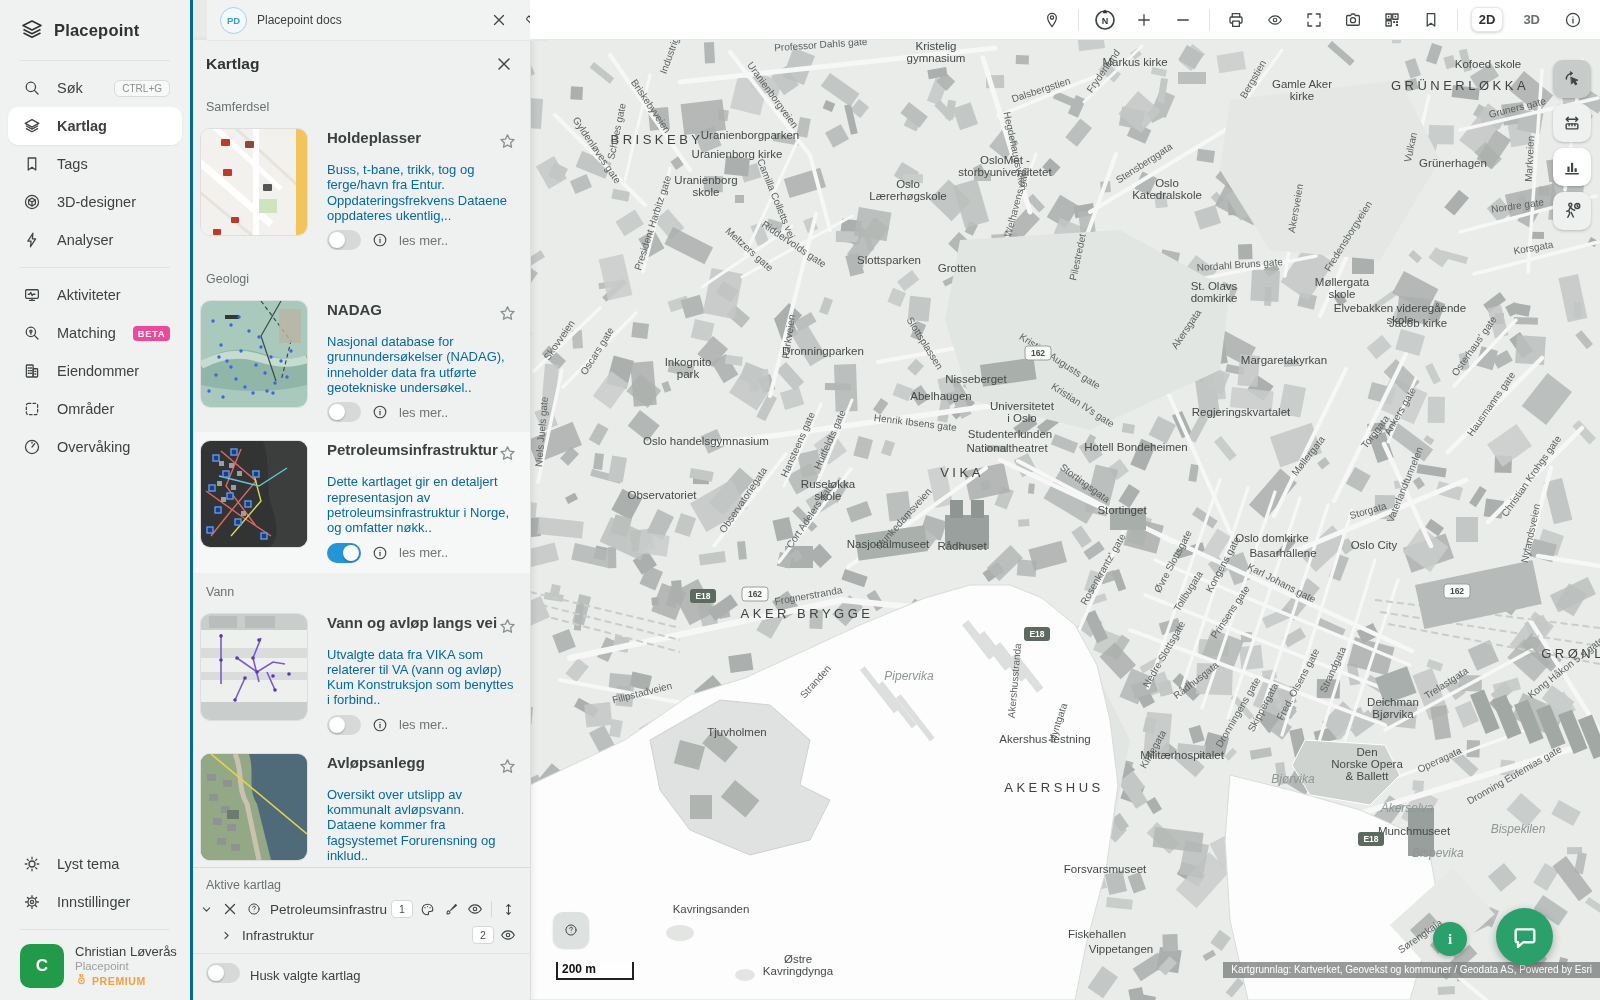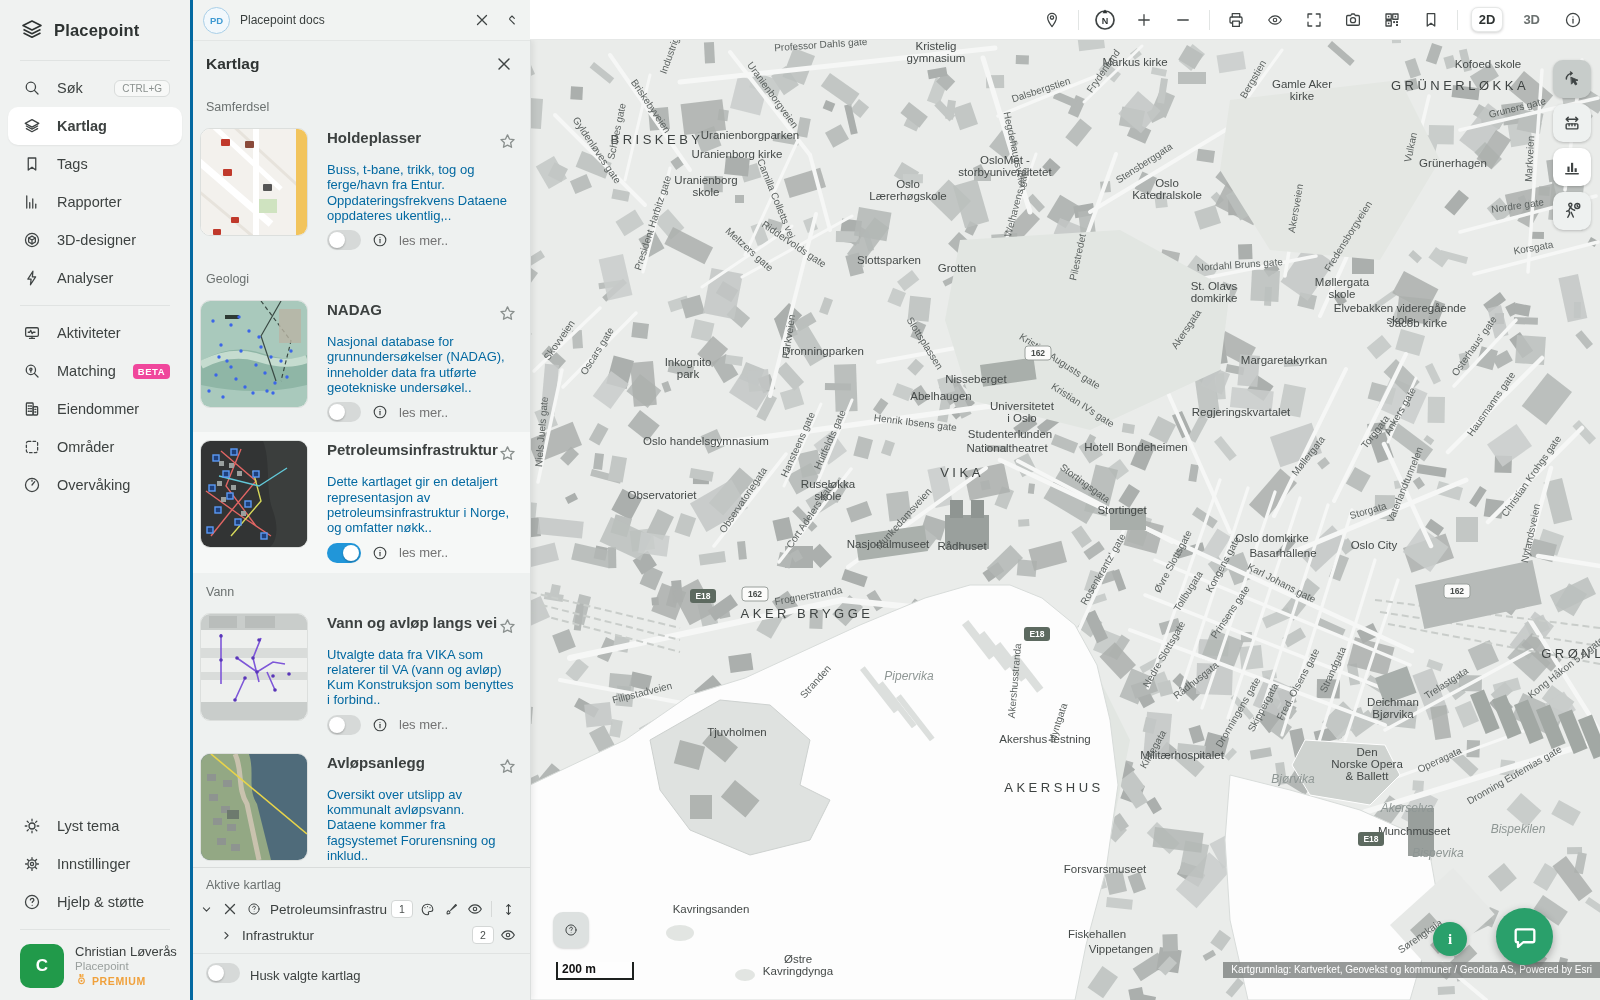--- a/index.html
+++ b/index.html
@@ -18,21 +18,21 @@
   .beta{font-size:9.5px;font-weight:700;color:#fff;background:#f0479c;border-radius:4px;padding:2px 5px;letter-spacing:.5px;}
   .sb-bottom{position:absolute;left:0;right:0;bottom:0;padding-bottom:0;}
   .user-card{display:flex;gap:11px;padding:10px 12px 12px 20px;cursor:pointer;}
   .avatar{width:44px;height:44px;border-radius:10px;background:#219a4a;color:#fff;font-size:17px;font-weight:600;display:flex;align-items:center;justify-content:center;}
   .user-meta{display:flex;flex-direction:column;justify-content:center;gap:1px;}
   .user-name{font-size:13px;color:#3c4140;}
   .user-org{font-size:11.5px;color:#9aa09e;}
   .user-plan{font-size:10.5px;font-weight:700;color:#f0a13c;letter-spacing:.6px;display:flex;align-items:center;gap:4px;}
 
   
-  .topbar-search{position:absolute;left:190px;top:0;width:340px;height:40px;background:#f1f3f2;border-bottom:1px solid #e3e6e5;display:flex;align-items:center;z-index:25;cursor:pointer;}
+  .topbar-search{position:absolute;left:207px;top:0;width:340px;height:40px;background:#f1f3f2;border-bottom:1px solid #e3e6e5;display:flex;align-items:center;z-index:25;cursor:pointer;}
   .pd-avatar{width:25px;height:25px;margin-left:13px;border-radius:50%;border:1px solid #a9cfe8;background:#f2f8fc;color:#3f9ad2;font-size:9.5px;font-weight:700;display:flex;align-items:center;justify-content:center;}
   .search-text{margin-left:10px;font-size:12px;color:#3a3f3e;flex:1;}
   .sb-icon{display:flex;align-items:center;justify-content:center;width:24px;height:24px;cursor:pointer;}
   .topbar-search .sb-icon{margin-right:6px;}
 
   
   .panel{position:absolute;left:190px;top:40px;width:340px;height:960px;background:#eef1f0;border-right:1px solid #dcdfde;box-shadow:2px 0 6px rgba(0,0,0,.08);z-index:20;}
   .panel-header{display:flex;align-items:center;padding:12px 14px 4px 16px;}
   .panel-title{margin:0;font-size:15.5px;font-weight:700;color:#2f3433;flex:1;}
   .layer-list{position:absolute;left:0;right:0;top:48px;bottom:132px;overflow:hidden;}
@@ -135,31 +135,20 @@
           <span class="sb-icon">
             <svg width="18" height="18" viewBox="0 0 24 24" fill="none" stroke="#3f4444" stroke-width="1.7" stroke-linecap="round" stroke-linejoin="round">
               <path d="M7 4h10v16l-5-3.8L7 20z"></path>
             </svg>
           </span>
           <span class="ni-label">Tags</span>
         </div>
         <div class="nav-item">
           <span class="sb-icon">
             <svg width="18" height="18" viewBox="0 0 24 24" fill="none" stroke="#3f4444" stroke-width="1.7" stroke-linecap="round" stroke-linejoin="round">
-              <path d="M5 4v16"></path>
-              <path d="M9 20v-7"></path>
-              <path d="M13 20V8"></path>
-              <path d="M17 20v-5"></path>
-            </svg>
-          </span>
-          <span class="ni-label">Rapporter</span>
-        </div>
-        <div class="nav-item">
-          <span class="sb-icon">
-            <svg width="18" height="18" viewBox="0 0 24 24" fill="none" stroke="#3f4444" stroke-width="1.7" stroke-linecap="round" stroke-linejoin="round">
               <circle cx="12" cy="12" r="8.7"></circle>
               <path d="M12 6.8l4.5 2.6v5.2L12 17.2l-4.5-2.6V9.4z"></path>
               <path d="M7.5 9.4L12 12l4.5-2.6M12 12v5.2"></path>
             </svg>
           </span>
           <span class="ni-label">3D-designer</span>
         </div>
         <div class="nav-item">
           <span class="sb-icon">
             <svg width="18" height="18" viewBox="0 0 24 24" fill="none" stroke="#3f4444" stroke-width="1.7" stroke-linecap="round" stroke-linejoin="round">
@@ -235,30 +224,20 @@
           </div>
           <div class="nav-item">
             <span class="sb-icon">
               <svg width="18" height="18" viewBox="0 0 24 24" fill="none" stroke="#3f4444" stroke-width="1.7" stroke-linecap="round" stroke-linejoin="round">
                 <circle cx="12" cy="12" r="5.4"></circle>
                 <path d="M12 3.4v2.2M12 18.4v2.2M3.4 12h2.2M18.4 12h2.2M5.9 5.9l1.5 1.5M16.6 16.6l1.5 1.5M18.1 5.9l-1.5 1.5M7.4 16.6l-1.5 1.5"></path>
                 <circle cx="12" cy="12" r="2.1"></circle>
               </svg>
             </span>
             <span class="ni-label">Innstillinger</span>
-          </div>
-          <div class="nav-item">
-            <span class="sb-icon">
-              <svg width="18" height="18" viewBox="0 0 24 24" fill="none" stroke="#3f4444" stroke-width="1.7" stroke-linecap="round" stroke-linejoin="round">
-                <circle cx="12" cy="12" r="8.7"></circle>
-                <path d="M9.8 9.2c.3-1.3 1.2-2.1 2.4-2.1 1.3 0 2.3.9 2.3 2.1 0 1.7-2.2 1.8-2.2 3.4"></path>
-                <circle cx="12.2" cy="16.5" r=".7" fill="#3f4444" stroke="none"></circle>
-              </svg>
-            </span>
-            <span class="ni-label">Hjelp &amp; støtte</span>
           </div>
         </nav>
       <div class="sb-divider"></div>
       <div class="user-card">
         <div class="avatar">C</div>
         <div class="user-meta">
           <span class="user-name">Christian Løverås</span>
           <span class="user-org">Placepoint</span>
           <span class="user-plan">
               <span id="medal-icon"><svg width="13" height="13" viewBox="0 0 24 24">

